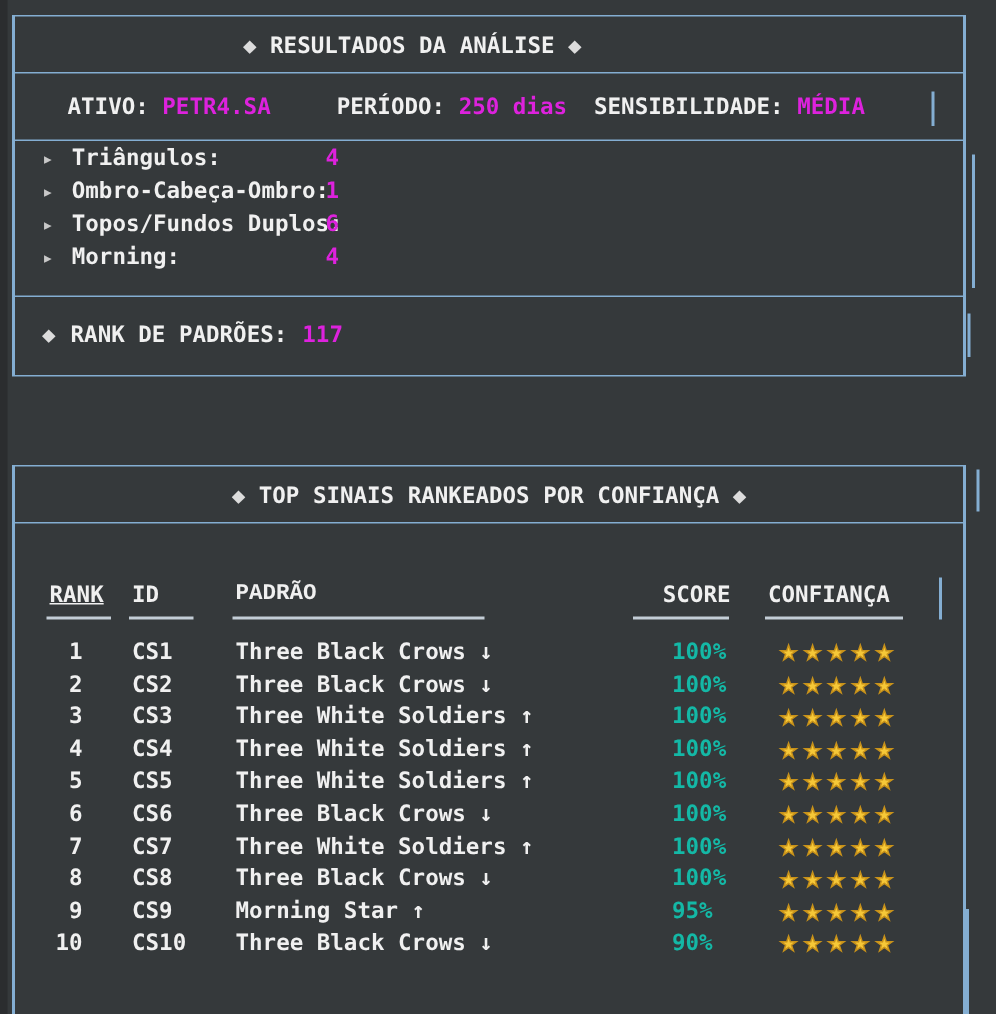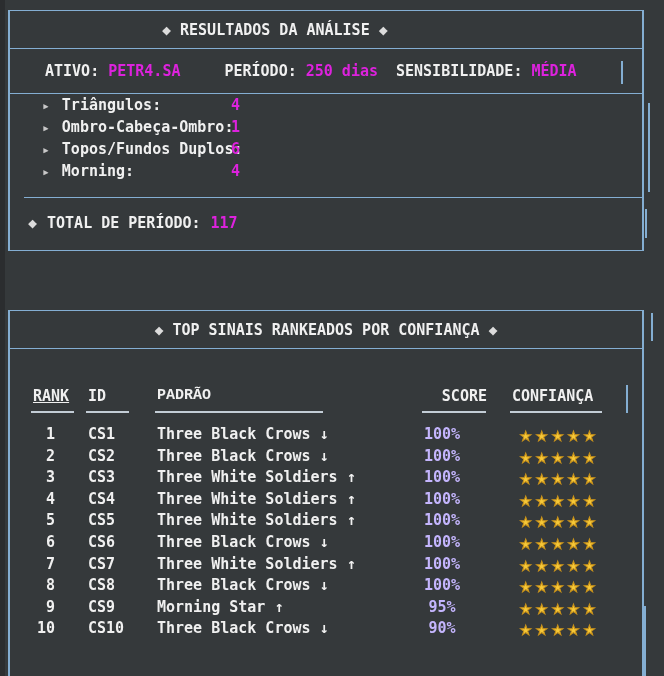--- a/index.html
+++ b/index.html
@@ -22,21 +22,21 @@
   .sec:last-child{border-bottom:none;}
   .sec-title{height:38px;display:flex;align-items:center;column-gap:9px;}
   .sec-title.left-pad{padding-left:152px;}
   .sec-title.centered{justify-content:center;}
   .diamond{color:#dcdcdc;}
   .sec-info{height:45px;display:flex;align-items:center;padding-left:35px;white-space:pre;}
   .lbl{color:#f0f0f0;}
   .val{color:#dd22dd;}
   .gap44{display:inline-block;width:44px;}
   .gap18{display:inline-block;width:18px;}
-  .sec-patterns{height:104px;padding-top:0;margin-left:14px;}
+  .sec-patterns{height:104px;padding-top:0;}
   .prow{position:relative;height:22px;line-height:22px;padding-left:18px;}
   .bullet{color:#c8c8c8;margin-right:12px;font-size:13px;}
   .pval{position:absolute;left:207px;top:0;color:#dd22dd;}
   .sec-total{height:49px;display:flex;align-items:center;padding-left:18px;column-gap:10px;}
   .total-num{color:#dd22dd;}
   .sec-table{position:relative;height:328px;}
   .thead{position:absolute;top:36px;left:0;width:100%;height:22px;line-height:22px;}
   .thead span{position:absolute;top:0;}
   .h-rank{left:23px;text-decoration:underline;}
   .h-id{left:78px;text-align:center;}
@@ -48,21 +48,21 @@
   .u-id{left:76px;width:43px;}
   .u-pat{left:145px;width:168px;}
   .u-score{left:412px;width:64px;}
   .u-conf{left:500px;width:92px;}
   .tbody{position:absolute;top:75px;left:0;width:100%;}
   .trow{position:relative;height:21.6px;line-height:21.6px;}
   .trow span{position:absolute;top:0;}
   .c-rank{left:23px;width:22px;text-align:right;}
   .c-id{left:78px;}
   .c-pat{left:147px;}
-  .c-score{left:403px;width:58px;text-align:center;color:#c4b5fd;}
+  .c-score{left:438px;width:58px;text-align:left;color:#14b8a6;}
   .c-stars{
     left:510px;color:#f6c838;font-size:19px;letter-spacing:4.5px;
     -webkit-text-stroke:1px #c8921a;line-height:21.6px;
   }
   .glitch{position:absolute;width:2px;background:#84aed2;}
   .g1{left:621px;top:61px;height:23px;}
   .g2{left:648px;top:103px;height:89px;}
   .g3{left:645px;top:209px;height:29px;}
   .g4{left:651px;top:313px;height:28px;}
   .g5{left:626px;top:385px;height:28px;}
@@ -105,21 +105,21 @@
       <span class="pval">6</span>
     </div>
     <div class="prow">
       <span class="bullet">▸</span><span class="lbl">Morning:</span>
       <span class="pval">4</span>
     </div>
   </div>
 
   <div class="sec sec-total">
     <span class="diamond">◆</span>
-    <span class="lbl">TOTAL DE PERÍODO:</span>
+    <span class="lbl">RANK DE PADRÕES:</span>
     <span class="total-num">117</span>
   </div>
 </div>
 
 <div class="panel panel-signals">
   <div class="sec sec-title centered">
     <span class="diamond">◆</span>
     <span>TOP SINAIS RANKEADOS POR CONFIANÇA</span>
     <span class="diamond">◆</span>
   </div>

